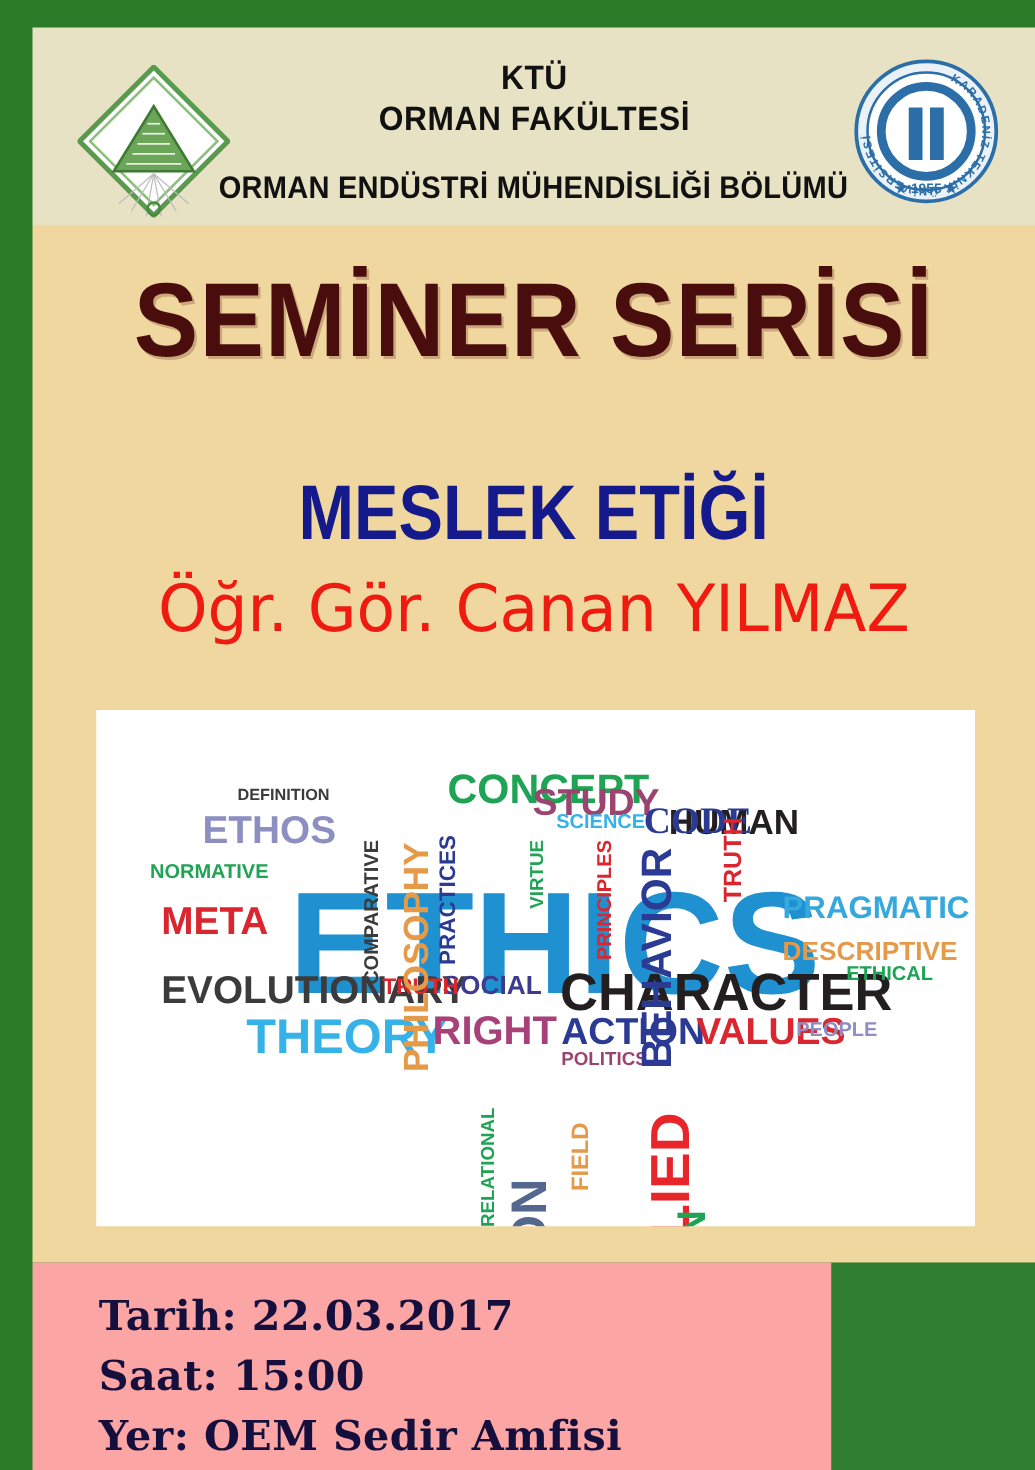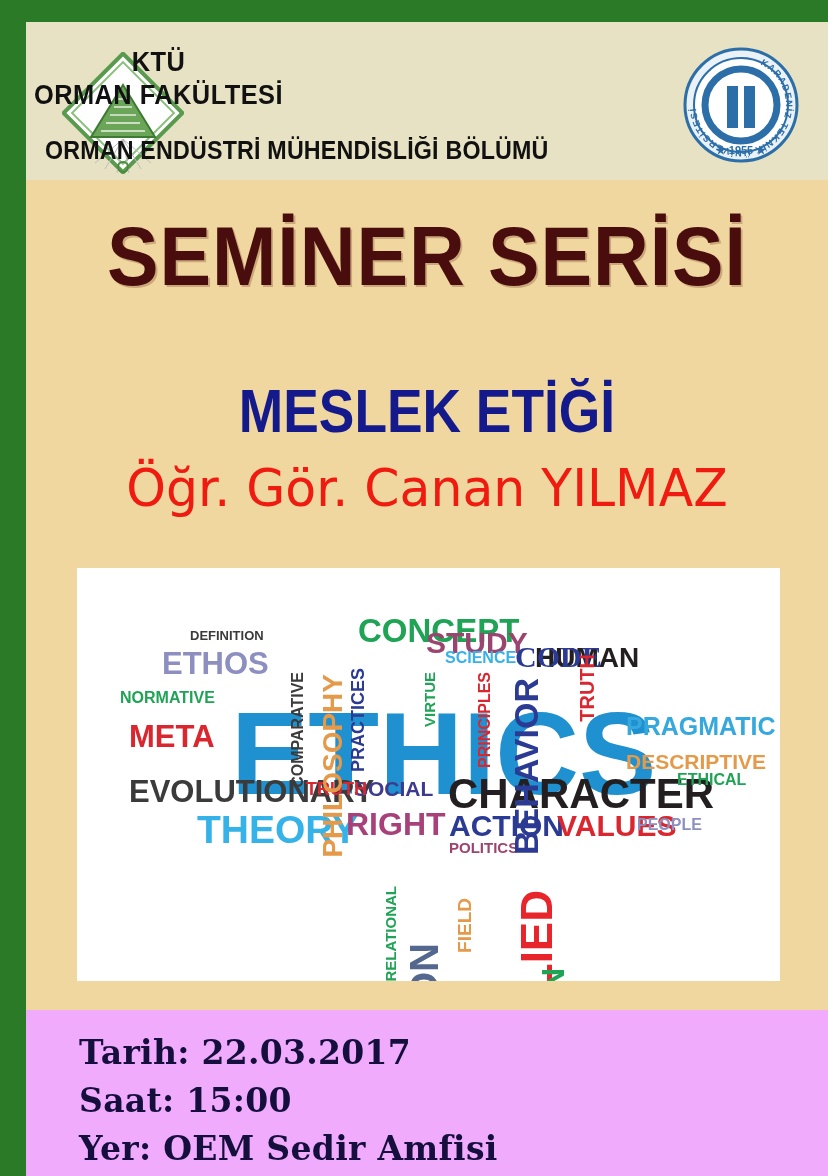--- a/index.html
+++ b/index.html
@@ -14,21 +14,21 @@
   .frame-left{position:absolute;left:0;top:0;width:26px;height:1176px;background:#2a7a27;}
   .frame-top{position:absolute;left:0;top:0;width:828px;height:22px;background:#2a7a27;}
 
   
   .header{
     position:absolute;left:26px;top:22px;width:802px;height:158px;
     background:#e6e2c3;
   }
   .header-titles{
     position:absolute;left:0;top:0;width:802px;height:158px;
-    display:flex;flex-direction:column;align-items:flex-start;
+    display:flex;flex-direction:column;align-items:center;
   }
   .ktu-line{
     margin-top:24px;
     font-size:27px;font-weight:bold;color:#111;letter-spacing:.5px;
     line-height:1.22;text-align:center;
     font-family:"Liberation Sans",sans-serif;
     transform:scaleX(.94);
   }
   .dept-line{
     margin-top:24px;
@@ -77,22 +77,22 @@
   
   .cloud{
     position:absolute;left:51px;top:388px;width:703px;height:413px;
     background:#ffffff;overflow:hidden;
   }
   .w{position:absolute;font-family:"Liberation Sans",sans-serif;font-weight:bold;white-space:nowrap;line-height:1;}
   .vert{transform-origin:left top;transform:rotate(-90deg);}
 
   
   .footer{
-    position:absolute;left:26px;top:1010px;width:802px;height:166px;
-    background:#f0abfc;
+    position:absolute;left:26px;top:1010px;width:639px;height:166px;
+    background:#fca5a5;
   }
   .footer-line{
     color:#140f3c;font-family:"DejaVu Serif",serif;font-weight:bold;
     font-size:33px;line-height:1.0;letter-spacing:.3px;
     position:absolute;left:53px;
   }
   .fl1{top:26px;}
   .fl2{top:74px;}
   .fl3{top:122px;}
 </style>

